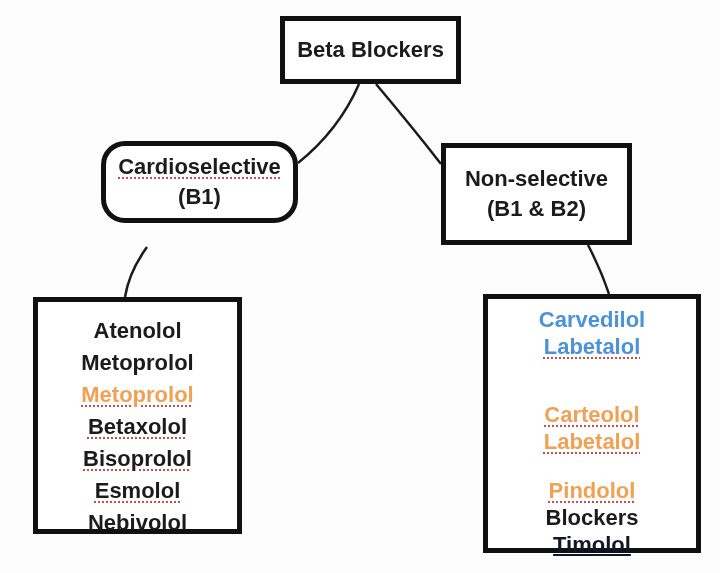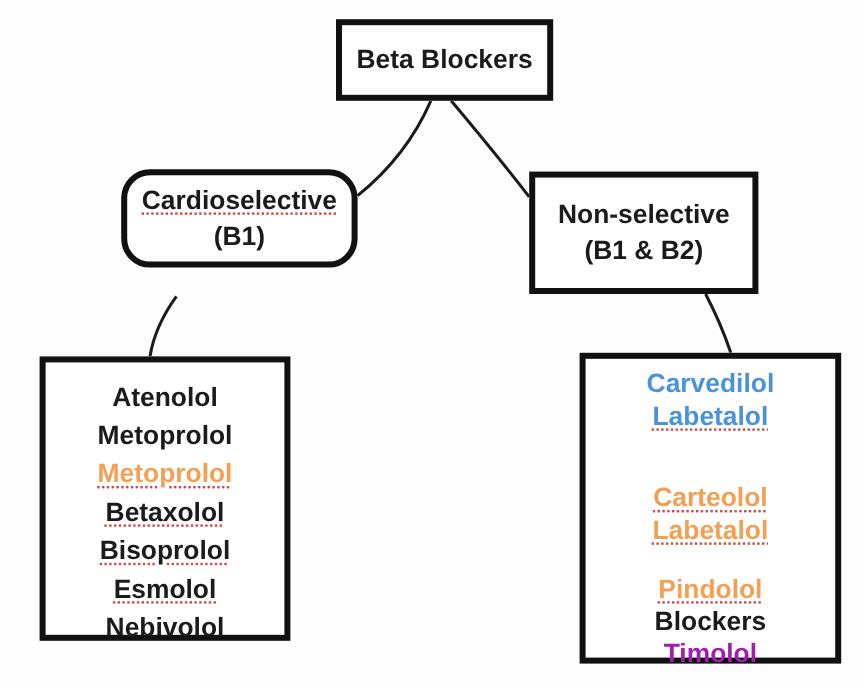--- a/index.html
+++ b/index.html
@@ -93,16 +93,16 @@
       <div class="drug" style="color: rgb(27, 27, 27);">Nebivolol</div>
     </div>
 
   <div class="node list-right">
       <div class="drug" style="color: rgb(74, 147, 219);">Carvedilol</div>
       <div class="drug misspelled" style="color: rgb(74, 147, 219);">Labetalol</div>
       <div class="drug misspelled" style="color: rgb(242, 161, 84); margin-top: 41px;">Carteolol</div>
       <div class="drug misspelled" style="color: rgb(242, 161, 84);">Labetalol</div>
       <div class="drug misspelled" style="color: rgb(242, 161, 84); margin-top: 22px;">Pindolol</div>
       <div class="drug" style="color: rgb(27, 27, 27);">Blockers</div>
-      <div class="drug" style="color: #a21caf;">Timolol</div>
+      <div class="drug" style="color: #0f172a; text-decoration: underline;">Timolol</div>
     </div>
 
 </div>
 
 </body></html>

